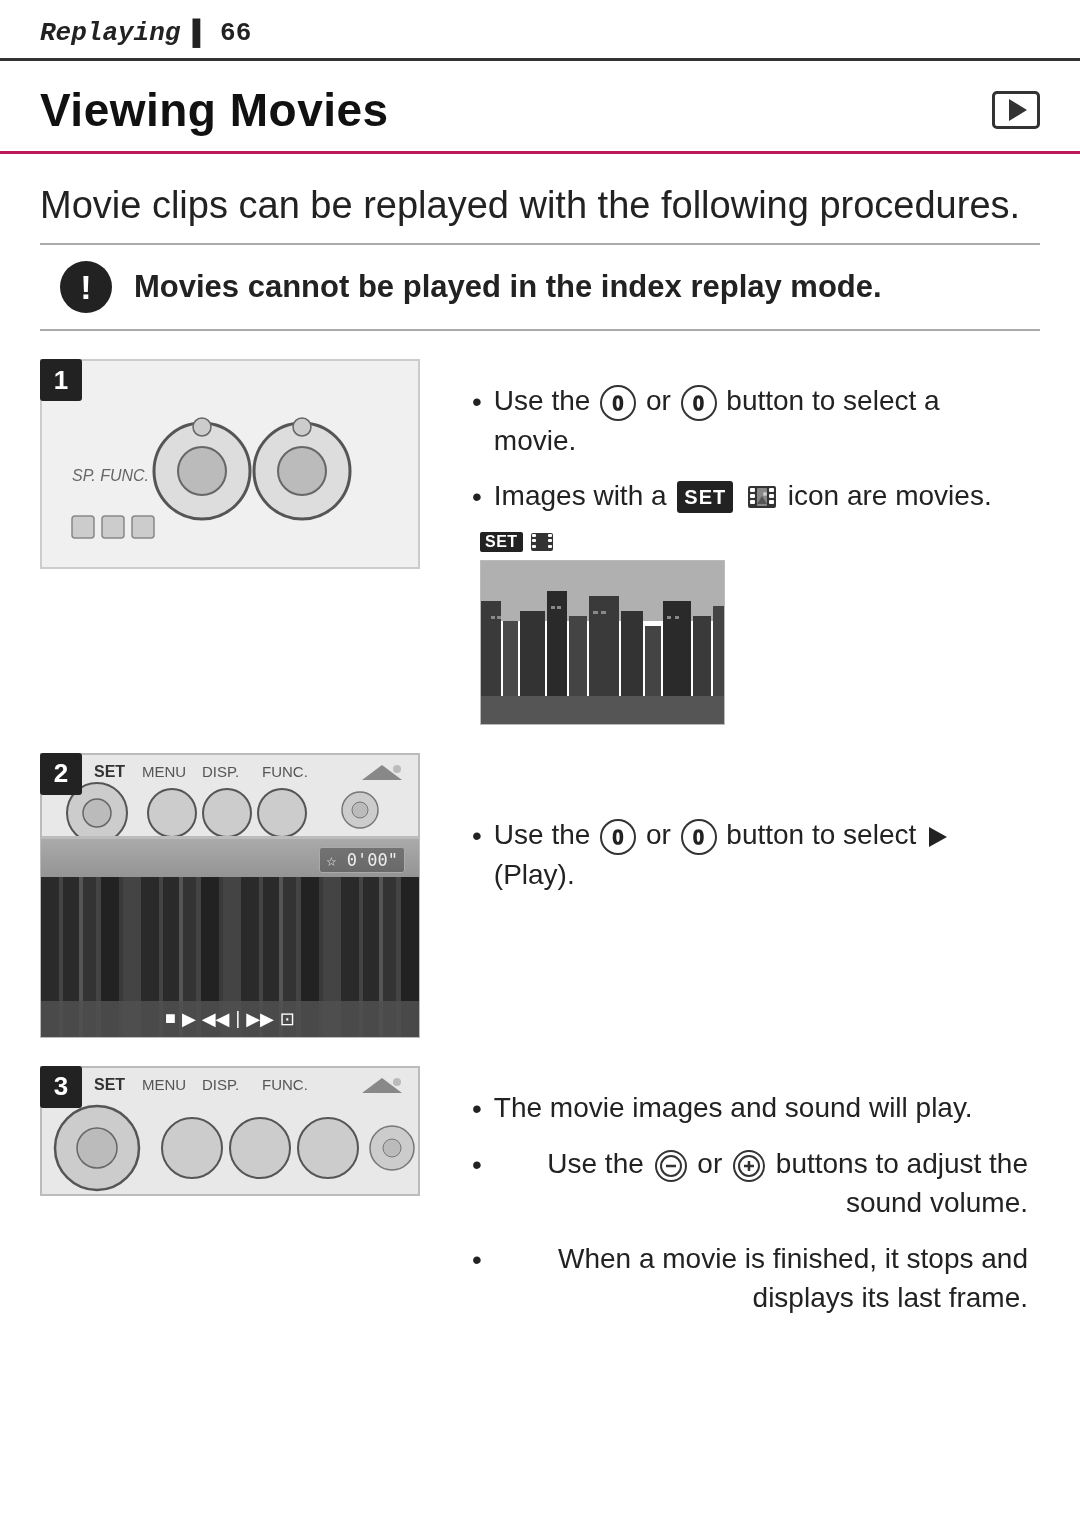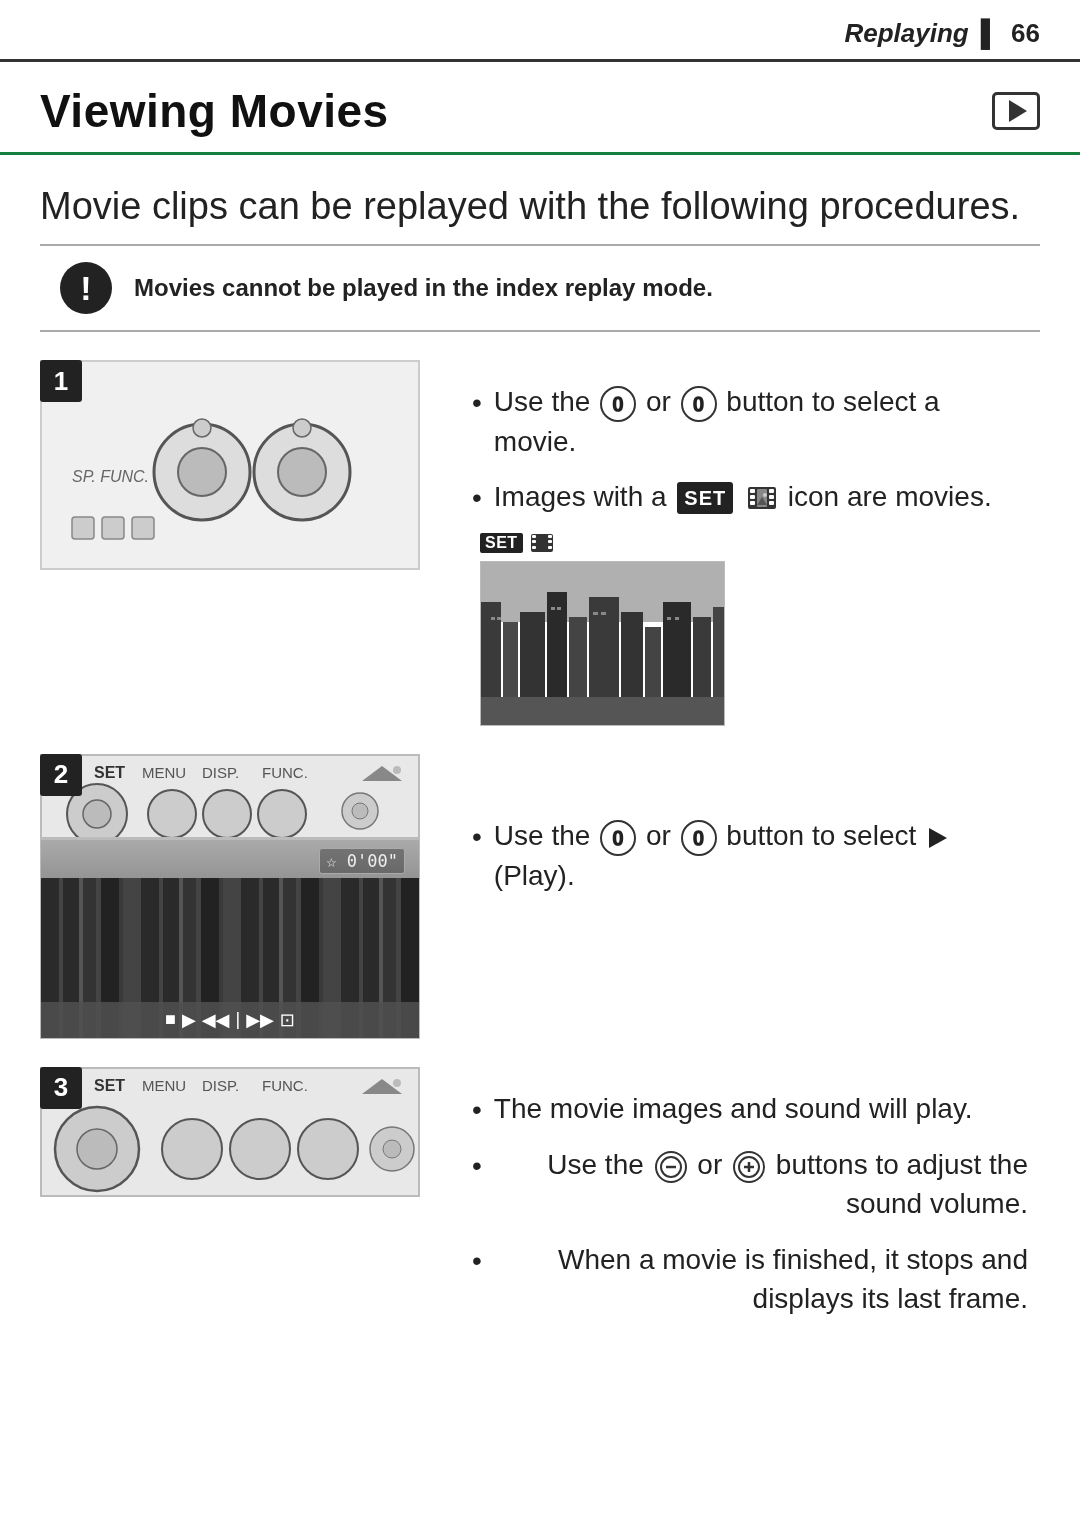--- a/index.html
+++ b/index.html
@@ -9,45 +9,45 @@
       background: #fff;
       font-family: 'Arial', sans-serif;
       font-size: 28px;
       color: #222;
       position: relative;
     }
 
     
     .header {
       display: flex;
-      justify-content: flex-end;
       align-items: center;
       padding: 18px 40px 10px 40px;
       border-bottom: 3px solid #333;
+      font-family: Liberation Mono, monospace;
     }
     .header-text {
       font-size: 26px;
       font-weight: bold;
       font-style: italic;
       color: #222;
       margin-right: 12px;
     }
     .header-page {
       font-size: 26px;
       font-weight: bold;
       color: #222;
     }
 
     
     .title-section {
       display: flex;
       align-items: center;
       justify-content: space-between;
       padding: 22px 40px 14px 40px;
-      border-bottom: 3px solid #15803d;
+      border-bottom: 3px solid #be185d;
     }
     .page-title {
       font-size: 46px;
       font-weight: 900;
       color: #111;
       letter-spacing: 0.5px;
     }
     .play-icon-box {
       width: 48px;
       height: 38px;
@@ -93,21 +93,21 @@
       justify-content: center;
       flex-shrink: 0;
     }
     .warning-icon-inner {
       color: #fff;
       font-size: 34px;
       font-weight: 900;
       line-height: 1;
     }
     .warning-text {
-      font-size: 24px;
+      font-size: 31px;
       font-weight: bold;
       color: #222;
     }
 
     
     .content-area {
       display: flex;
       flex-direction: column;
       padding: 0 40px;
       gap: 0;

